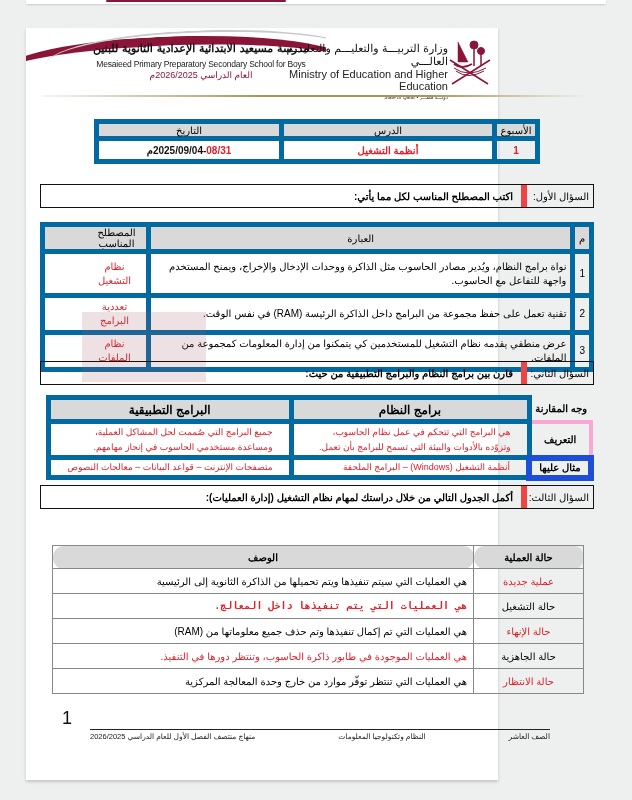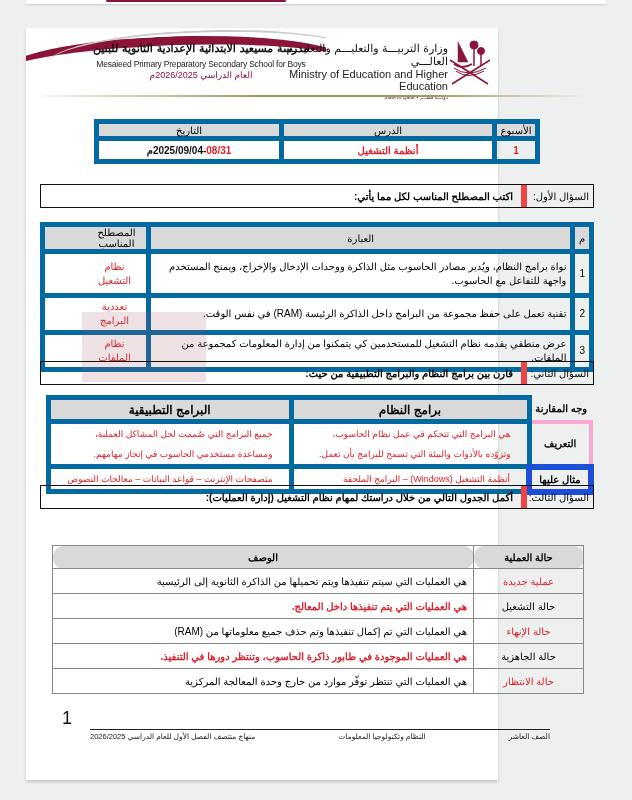--- a/index.html
+++ b/index.html
@@ -54,21 +54,21 @@
   .q1 .c-num { width:14px; text-align:center; }
   .q1 .c-term { width:106px; text-align:center;padding-left:42px; }
   .q1 .term { color:#e0202a; }
 
   .watermark-block { position:absolute; left:56px; top:284px; width:124px; height:70px; background:rgba(160,90,100,.18); pointer-events:none; }
 
   
   .q2 { position:absolute; left:20px; top:367px; width:548px; font-size:9px; }
   .q2 .c-aspect { width:62px; border:none; text-align:center; font-weight:bold; font-size:10px; }
   .q2 th { height:24px; text-align:center; font-weight:bold; font-size:12px; }
-  .q2 td.val { color:#e0202a; padding:0 16px; line-height:20px; vertical-align:middle; }
+  .q2 td.val { color:#e0202a; padding:0 16px; line-height:15px; vertical-align:middle; }
   .q2 .sys { width:238px; }
 
   
   .q3 { position:absolute; left:26px; top:517px; width:532px; font-size:10px; border:1px solid #666; }
   .q3 td, .q3 th { border:1px solid #888; }
   .q3 th { height:23px; text-align:center; font-weight:bold;border-radius:11px; }
   .q3 td { height:25px; padding:0 6px; }
   .q3 .c-state { width:110px; text-align:center; }
 
   
@@ -196,29 +196,29 @@
         <tr class="grey-head">
       <th class="c-state">حالة العملية</th>
       <th>الوصف</th>
     </tr>
     <tr>
       <td class="c-state" style="color: rgb(224, 32, 42);">عملية جديدة</td>
       <td>هي العمليات التي سيتم تنفيذها ويتم تحميلها من الذاكرة الثانوية إلى الرئيسية</td>
     </tr>
     <tr>
       <td class="c-state">حالة التشغيل</td>
-      <td style="color: rgb(224, 32, 42); font-weight: bold;">هي العمليات التي يتم تنفيذها داخل المعالج.</td>
+      <td style="color: rgb(224, 32, 42); font-weight: bold; font-family: Liberation Mono, monospace;">هي العمليات التي يتم تنفيذها داخل المعالج.</td>
     </tr>
     <tr>
       <td class="c-state" style="color: rgb(224, 32, 42); margin-top: 28px;">حالة الإنهاء</td>
       <td style="font-weight: normal;">هي العمليات التي تم إكمال تنفيذها وتم حذف جميع معلوماتها من (RAM)</td>
     </tr>
     <tr>
       <td class="c-state">حالة الجاهزية</td>
-      <td style="color: rgb(224, 32, 42); font-weight: bold;">هي العمليات الموجودة في طابور ذاكرة الحاسوب، وتنتظر دورها في التنفيذ.</td>
+      <td style="color: rgb(224, 32, 42); font-weight: normal;">هي العمليات الموجودة في طابور ذاكرة الحاسوب، وتنتظر دورها في التنفيذ.</td>
     </tr>
     <tr>
       <td class="c-state" style="color: rgb(224, 32, 42);">حالة الانتظار</td>
       <td>هي العمليات التي تنتظر توفّر موارد من خارج وحدة المعالجة المركزية</td>
     </tr>
   </tbody>
     </table>
 
   <div class="page-num">1</div>
   <div class="footer-rule"></div>

